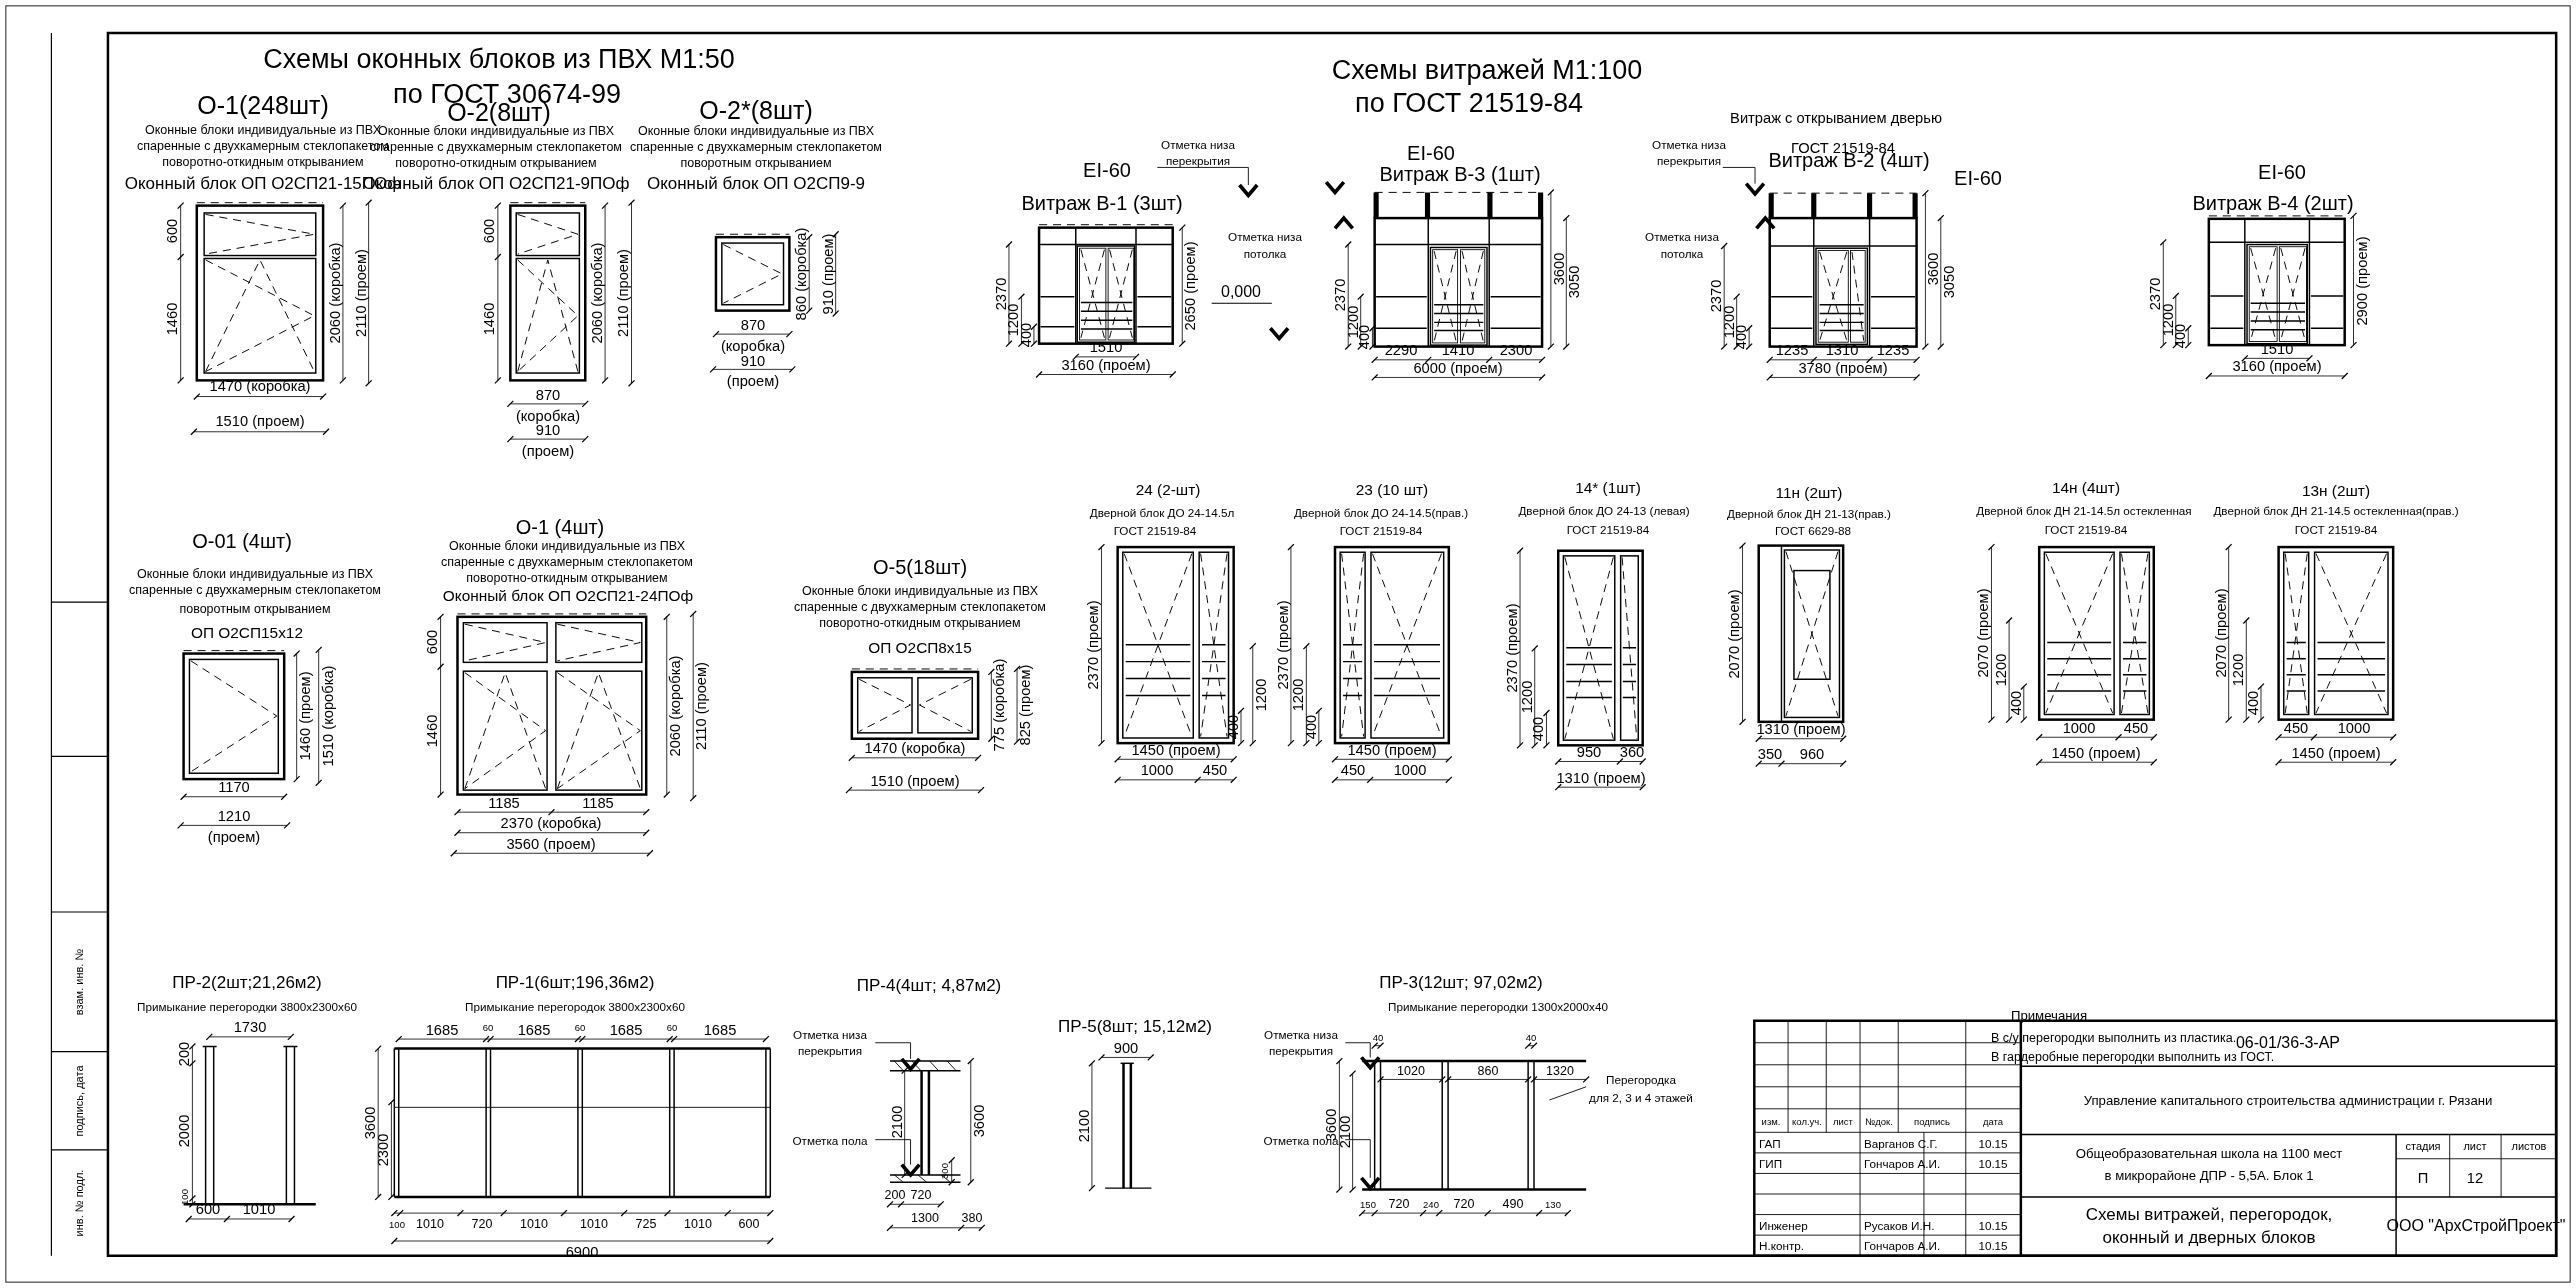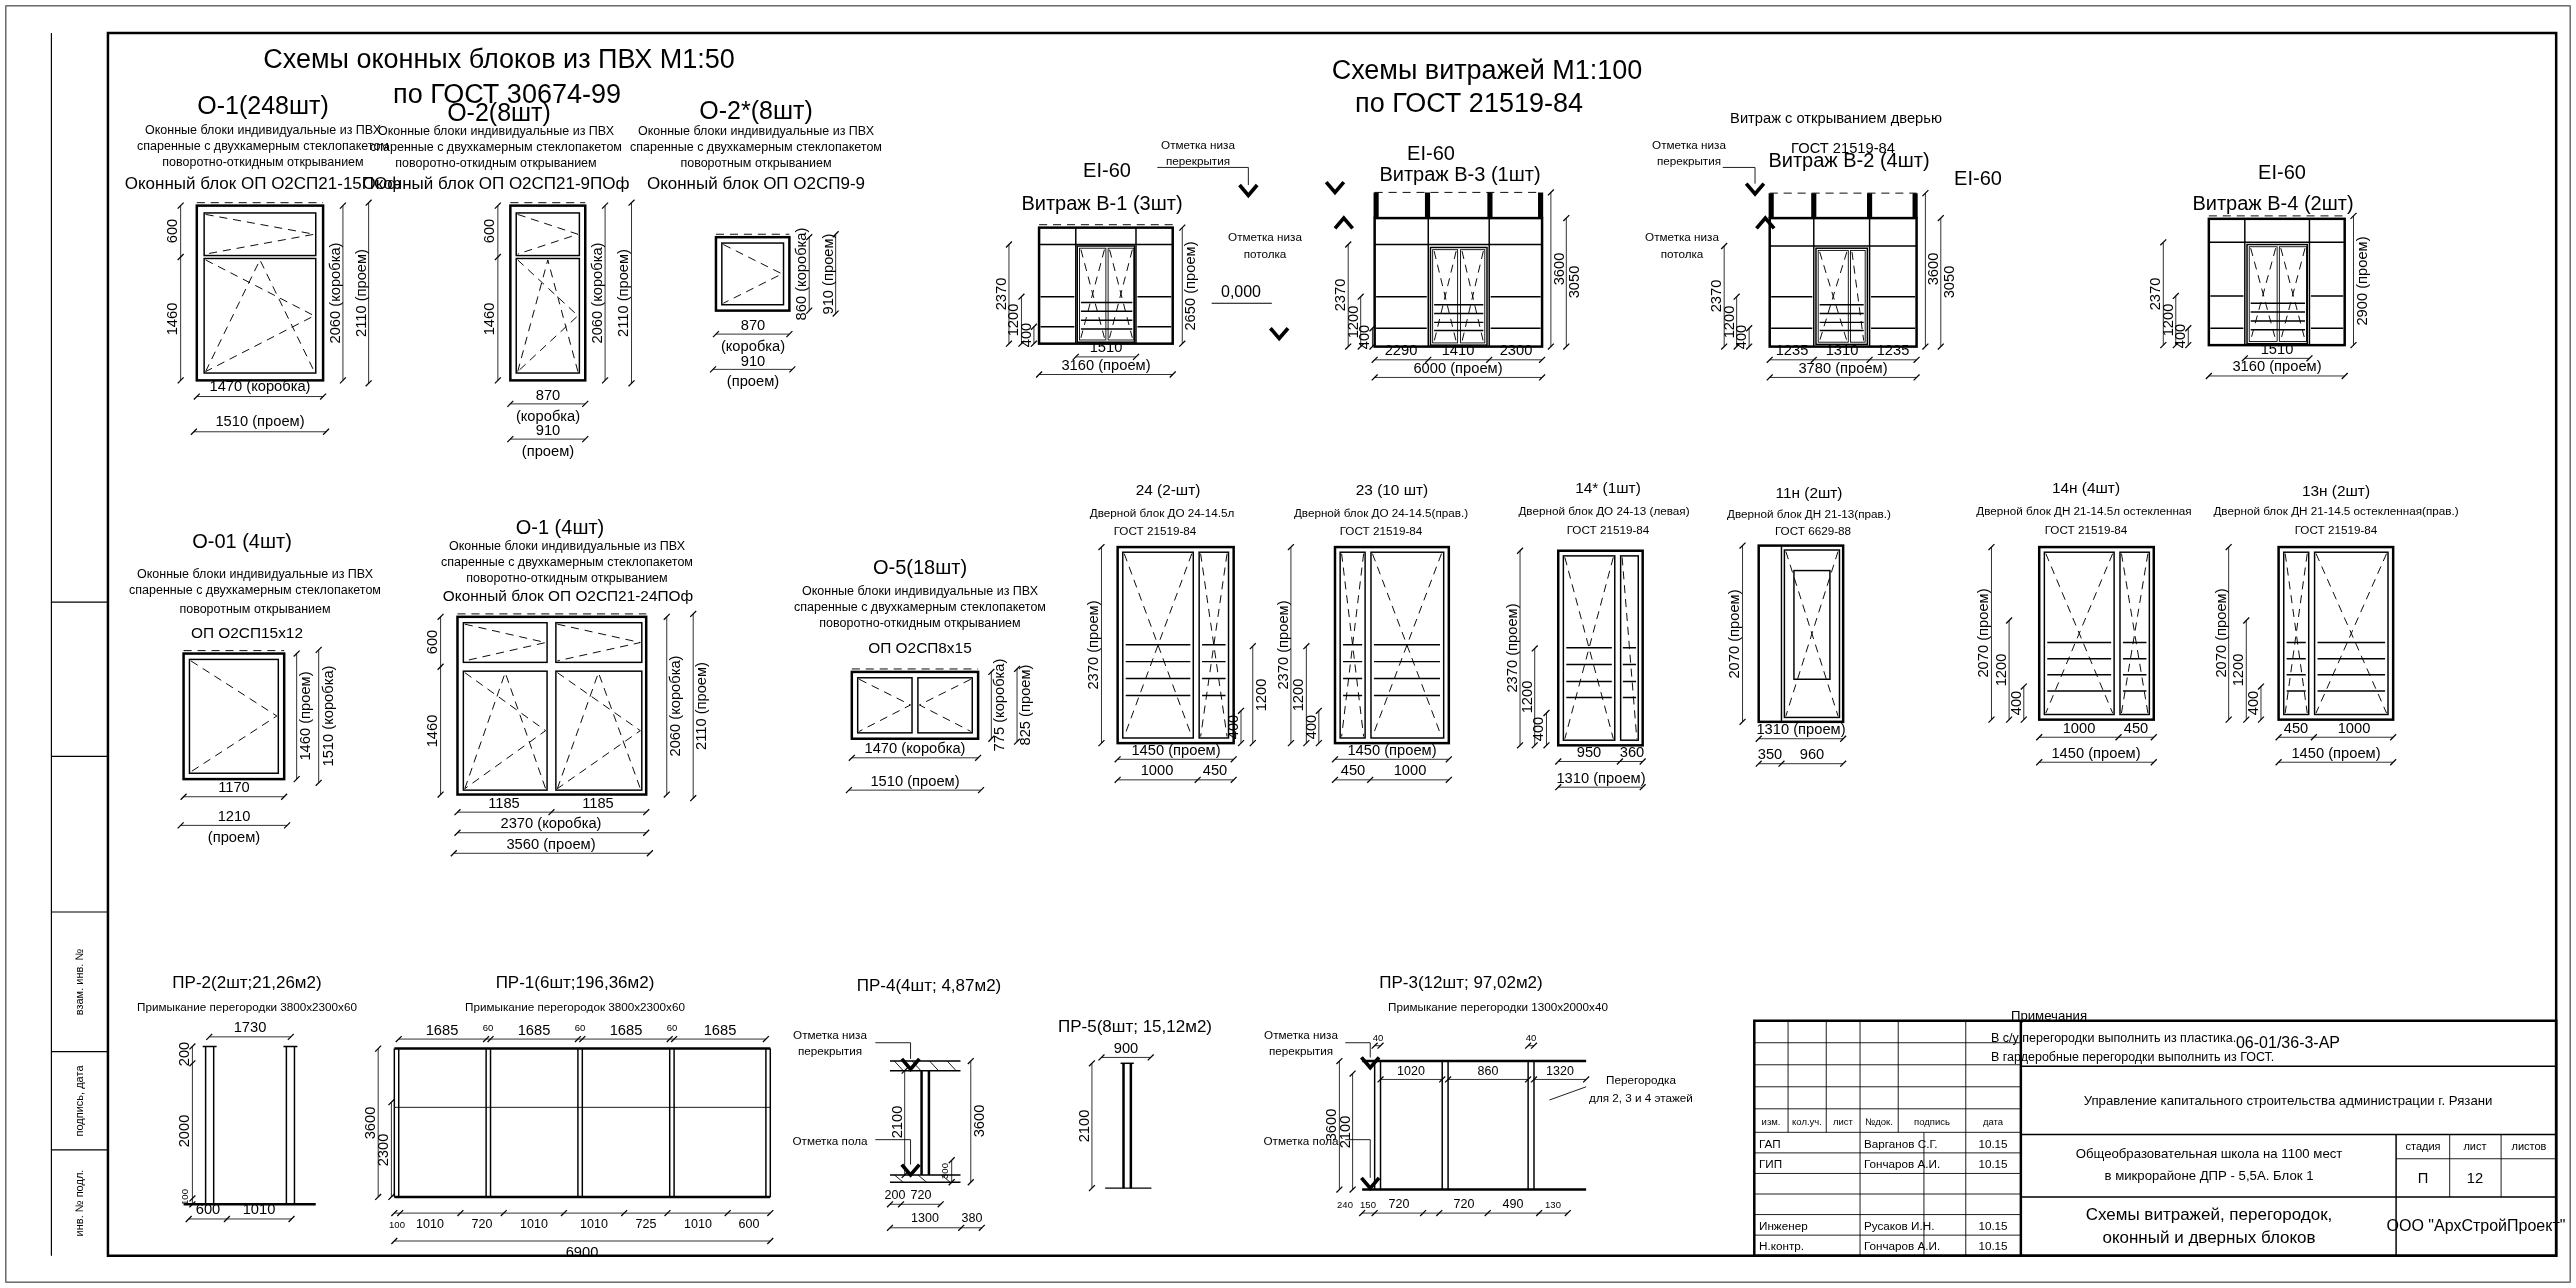--- a/index.html
+++ b/index.html
@@ -617,21 +617,21 @@
 <div class="c f13" style="left:1531px;top:1037px">40</div>
 <div class="c f17" style="left:1411px;top:1071px">1020</div>
 <div class="c f17" style="left:1488px;top:1071px">860</div>
 <div class="c f17" style="left:1560px;top:1071px">1320</div>
 <div class="c f16" style="left:1641px;top:1079px">Перегородка</div>
 <div class="c f16" style="left:1641px;top:1097px">для 2, 3 и 4 этажей</div>
 <div class="v f20" style="left:1331px;top:1125px">3600</div>
 <div class="v f20" style="left:1345px;top:1132px">2100</div>
 <div class="c f13" style="left:1368px;top:1204px">150</div>
 <div class="c f17" style="left:1399px;top:1204px">720</div>
-<div class="c f13" style="left:1345px;top:1204px">240</div>
+<div class="c f13" style="left:1431px;top:1204px">240</div>
 <div class="c f17" style="left:1464px;top:1204px">720</div>
 <div class="c f17" style="left:1513px;top:1204px">490</div>
 <div class="c f13" style="left:1553px;top:1204px">130</div>
 
 <div class="c f18" style="left:2049px;top:1015px">Примечания</div>
 <div class="la f17" style="left:1991px;top:1038px">В с/у перегородки выполнить из пластика.</div>
 <div class="la f17" style="left:1991px;top:1057px">В гардеробные перегородки выполнить из ГОСТ.</div>
 
 <div class="v f15" style="left:79px;top:982px">взам. инв. №</div>
 <div class="v f15" style="left:79px;top:1101px">подпись, дата</div>

